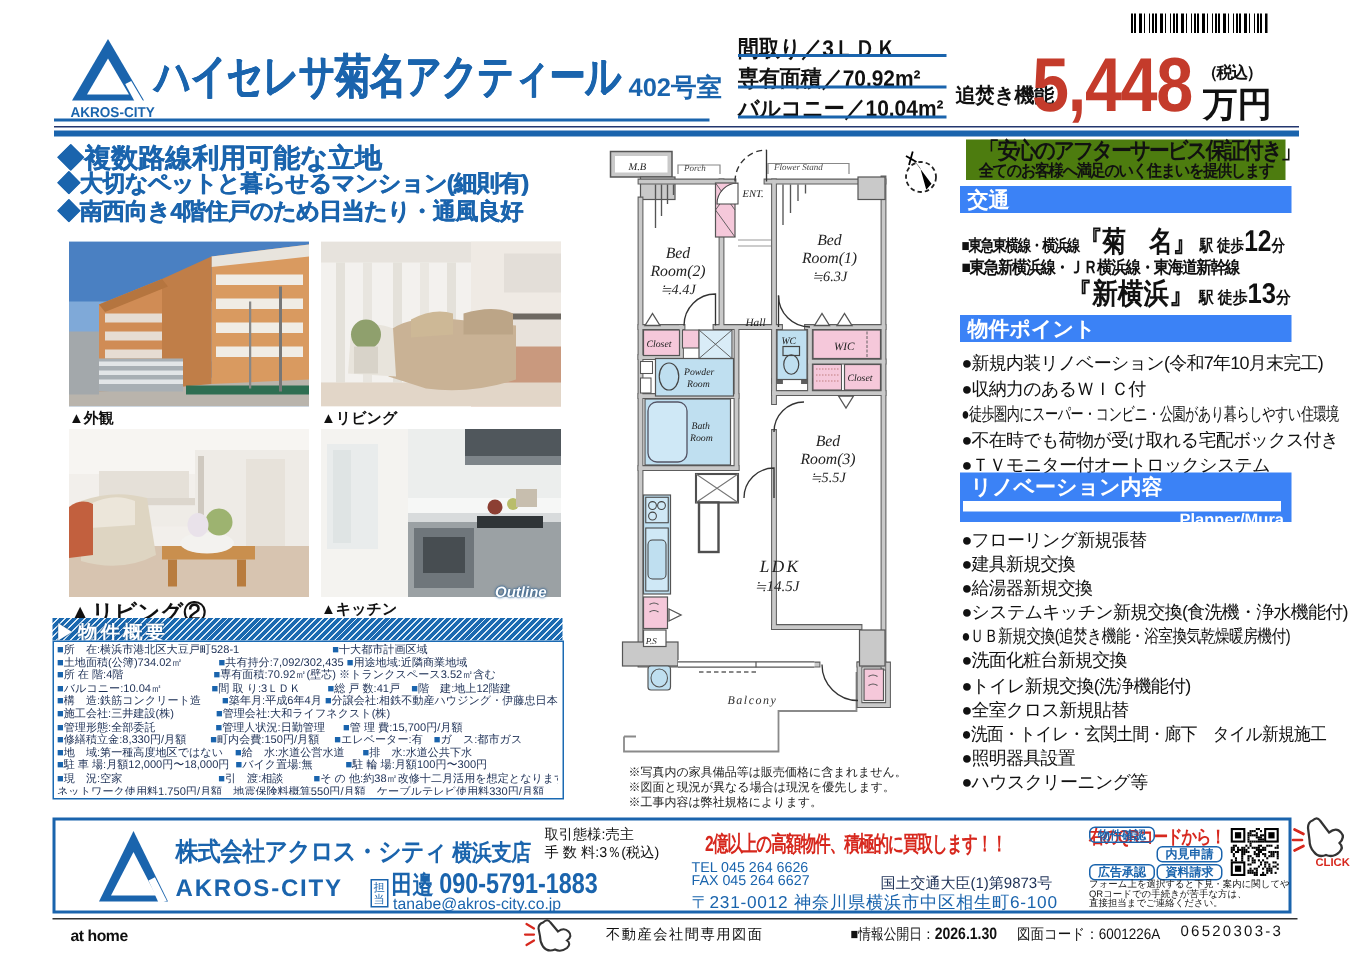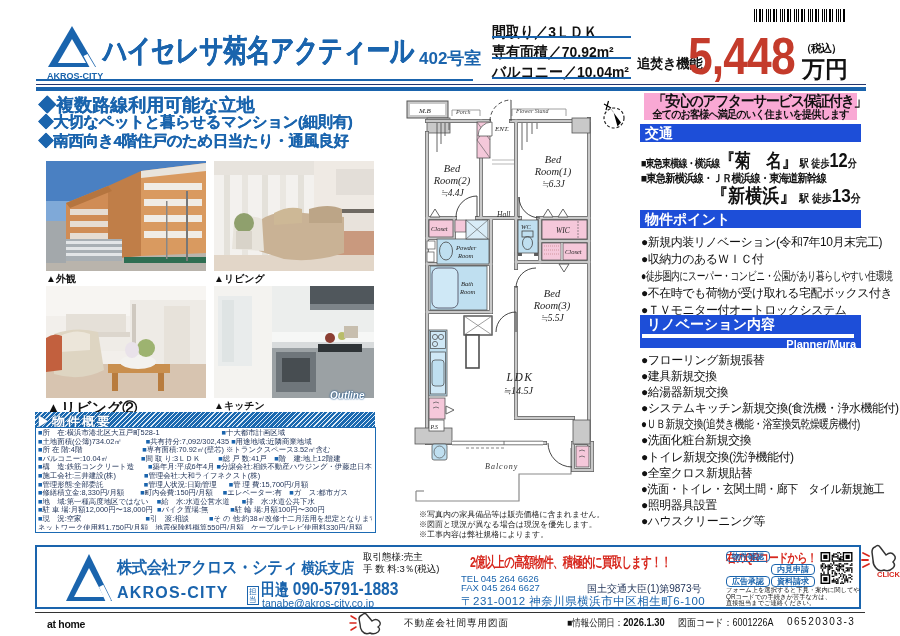--- a/index.html
+++ b/index.html
@@ -1,19 +1,19 @@
 <!DOCTYPE html>
 <html lang="ja"><head>
 <meta charset="utf-8">
 <style>
   html,body{margin:0;padding:0;}
   body{width:900px;height:636px;background:#ffffff;font-family:"Liberation Sans",sans-serif;position:relative;overflow:hidden;}
   .abs{position:absolute;}
   .blue{color:#1a64ad;}
-  .bar-gray{background:#1d4ed8;color:#ffffff;font-weight:bold;}
+  .bar-gray{background:#3b82f6;color:#ffffff;font-weight:bold;}
 </style>
 </head>
 <body>
 
 <div class="abs" style="left:0;top:0;width:900px;height:636px;">
 
 <svg class="abs" style="left:44px;top:25px;" width="56" height="44" viewBox="0 0 56 44">
   <path d="M28 1 L52 42 L4 42 Z" fill="#1a64ad"></path>
   <path d="M28 14 L42 38 L14 38 Z" fill="#ffffff"></path>
   <path d="M39.5 31 L43.5 29 L51.5 42.5 L46.5 44 Z" fill="#ffffff"></path>
@@ -395,21 +395,21 @@
   <path d="M604 104 L611 108 M608.5 101 L606 110" stroke="#000" stroke-width="1.2"></path>
 </g>
 
 <g fill="#222" font-family="Liberation Sans,sans-serif">
   <text x="419" y="517" font-size="8">※写真内の家具備品等は販売価格に含まれません。</text>
   <text x="419" y="527" font-size="8">※図面と現況が異なる場合は現況を優先します。</text>
   <text x="419" y="537" font-size="8">※工事内容は弊社規格によります。</text>
 </g>
 </svg>
 
-<div class="abs" style="left:644px;top:93px;width:213px;height:27px;background:#f9a8d4;text-align:right;">
+<div class="abs" style="left:644px;top:93px;width:213px;height:27px;background:#4d7c0f;text-align:right;">
   <div style="font-size:15px;font-weight:bold;color:#111;line-height:15.5px;letter-spacing:-1.5px;transform:scaleX(0.92);white-space:nowrap;">「安心のアフターサービス保証付き」</div>
   <div style="font-size:11px;font-weight:bold;color:#111;line-height:10.5px;letter-spacing:-1px;transform:scaleX(0.92);white-space:nowrap;">全てのお客様へ満足のいく住まいを提供します</div>
 </div>
 
 <div class="abs bar-gray" style="left:640px;top:124px;width:221px;height:18px;font-size:14px;line-height:18px;padding-left:5px;box-sizing:border-box;">交通</div>
 
 <div class="abs" style="left:641px;top:148px;width:225px;color:#111;white-space:nowrap;">
   <span style="display:inline-block;transform:scaleX(0.82);transform-origin:0 0;white-space:nowrap;"><span style="font-size:11px;font-weight:bold;letter-spacing:-1px;">■東急東横線・横浜線</span><span style="font-size:19px;font-weight:bold;">『菊　名』</span><span style="font-size:11px;font-weight:bold;"> 駅 徒歩</span><span style="font-size:20px;font-weight:bold;">12</span><span style="font-size:11px;font-weight:bold;">分</span></span>
 </div>
 
@@ -423,21 +423,21 @@
 
 <div class="abs" style="left:641px;top:234px;font-size:12px;color:#111;line-height:17px;white-space:nowrap;letter-spacing:-0.5px;">
 ●新規内装リノベーション(令和7年10月末完工)<br>
 ●収納力のあるＷＩＣ付<br>
 <span style="font-size:12px;display:inline-block;transform:scaleX(0.73);transform-origin:0 0;">●徒歩圏内にスーパー・コンビニ・公園があり暮らしやすい住環境</span><br>
 ●不在時でも荷物が受け取れる宅配ボックス付き<br>
 ●ＴＶモニター付オートロックシステム
 </div>
 
 <div class="abs bar-gray" style="left:640px;top:315px;width:221px;height:33px;box-sizing:border-box;">
-  <div style="font-size:14px;line-height:19px;padding-left:5px;border-bottom:4px solid #ffffff;width:212px;margin-left:2px;box-sizing:border-box;">リノベーション内容</div>
+  <div style="font-size:14px;line-height:19px;padding-left:5px;border-bottom:7px solid #ffffff;width:212px;margin-left:2px;box-sizing:border-box;">リノベーション内容</div>
   <div style="font-size:11px;line-height:13px;text-align:right;padding-right:5px;">Planner/Mura</div>
 </div>
 
 <div class="abs" style="left:641px;top:352px;font-size:12px;color:#111;line-height:16.1px;white-space:nowrap;letter-spacing:-0.5px;">
 ●フローリング新規張替<br>
 ●建具新規交換<br>
 ●給湯器新規交換<br>
 ●システムキッチン新規交換(食洗機・浄水機能付)<br>
 <span style="font-size:12px;display:inline-block;transform:scaleX(0.82);transform-origin:0 0;">●ＵＢ新規交換(追焚き機能・浴室換気乾燥暖房機付)</span><br>
 ●洗面化粧台新規交換<br>

